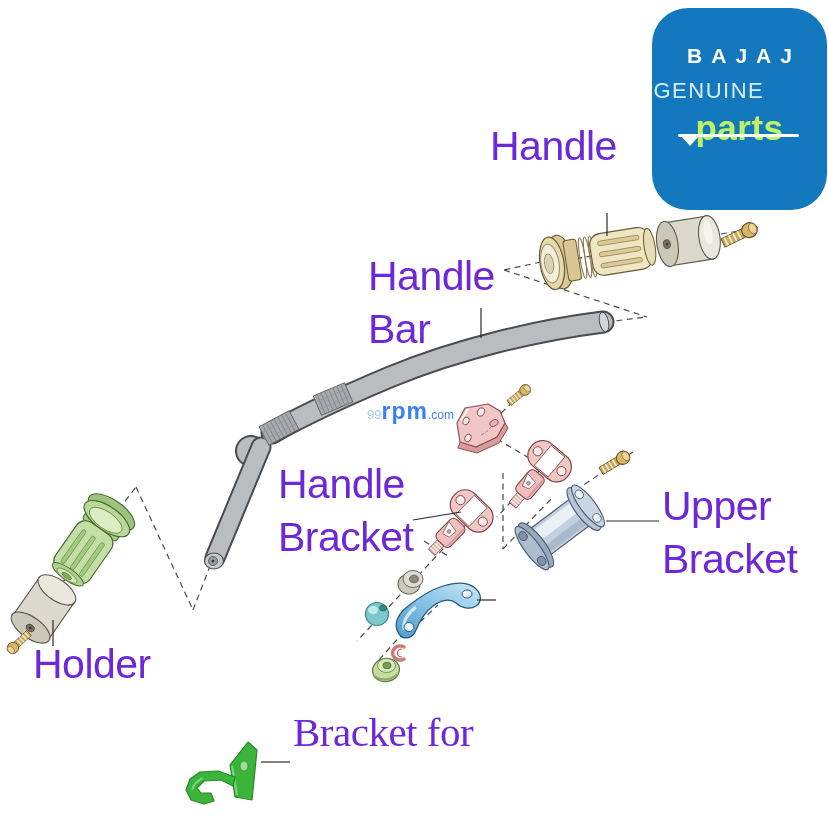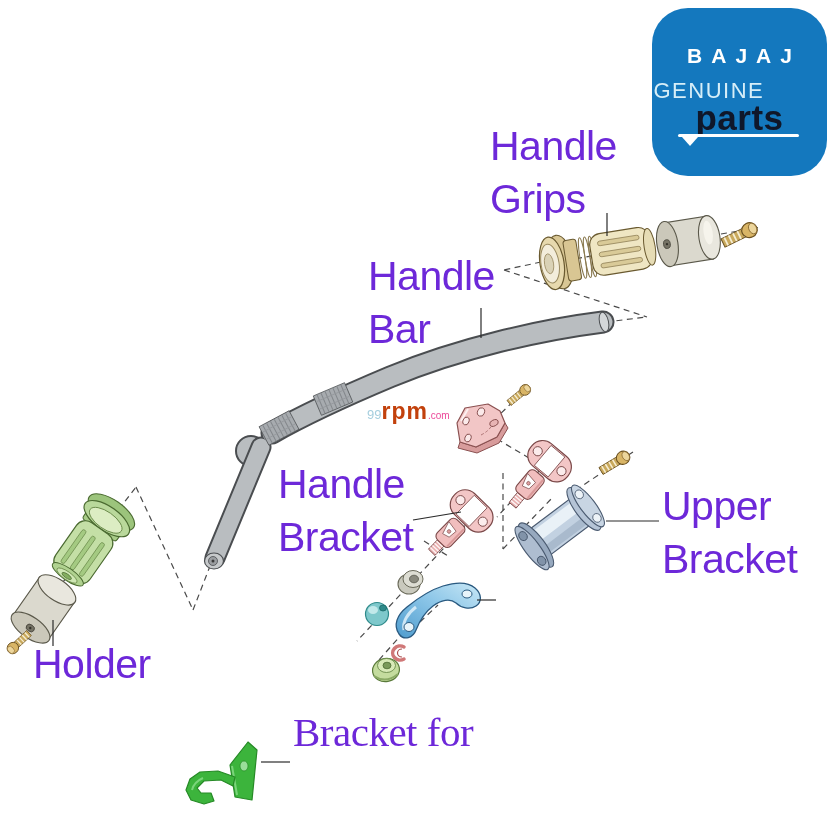--- a/index.html
+++ b/index.html
@@ -8,51 +8,51 @@
     font-family:"Liberation Sans",sans-serif;
   }
   #stage svg{position:absolute;left:0;top:0;}
   .part-label{
     position:absolute;color:#6d28d9;font-size:41px;line-height:53px;
     letter-spacing:-0.5px;white-space:nowrap;font-weight:400;
   }
   .part-label div{white-space:nowrap;}
   
   .logo{
-    position:absolute;left:652px;top:8px;width:175px;height:168px;
+    position:absolute;left:652px;top:8px;width:175px;height:202px;
     background:#1478BE;border-radius:36px;
   }
   .logo-brand{
     position:absolute;top:36px;left:0;width:100%;text-align:center;
     color:#FFFFFF;font-weight:700;font-size:21px;letter-spacing:9px;text-indent:9px;
   }
   .logo-genuine{
     position:absolute;top:70px;left:0;width:100%;text-align:left;
     color:#D6EEF8;font-size:22px;letter-spacing:1.5px;text-indent:1.5px;
   }
   .logo-parts{
-    position:absolute;top:90px;left:0;width:100%;text-align:center;
-    color:#0f172a;font-weight:700;font-size:35px;letter-spacing:0.5px;
+    position:absolute;top:100px;left:0;width:100%;text-align:center;
+    color:#bef264;font-weight:700;font-size:35px;letter-spacing:0.5px;
   }
   .logo-underline{
     position:absolute;top:126px;left:26px;width:121px;height:3px;
     background:#FFFFFF;border-radius:2px;
   }
   .logo-chevron{
     position:absolute;top:129px;left:30px;width:0;height:0;
     border-left:8px solid transparent;border-right:8px solid transparent;
     border-top:9px solid #FFFFFF;
   }
   
   .watermark{
     position:absolute;left:367px;top:398px;white-space:nowrap;
   }
   .wm-99{color:#A5CEDE;font-size:13px;}
-  .wm-rpm{color:#c2410c;font-size:23px;font-weight:700;letter-spacing:1px;}
-  .wm-com{color:#ec4899;font-size:10px;}
+  .wm-rpm{color:#3b82f6;font-size:23px;font-weight:700;letter-spacing:1px;}
+  .wm-com{color:#3b82f6;font-size:12px;}
 </style>
 </head>
 <body>
 
 <div id="stage">
 
 <svg width="828" height="828" viewBox="0 0 828 828">
   <defs>
     <linearGradient id="holderGrad" x1="0" y1="1" x2="1" y2="0">
       <stop offset="0" stop-color="#4E9CCE"></stop>
@@ -257,21 +257,20 @@
     <path d="M 413 520 L 461 512"></path>
     <path d="M 606 521 L 659 521"></path>
     <path d="M 477 600 L 496 600"></path>
     <path d="M 53 620 L 53 646"></path>
     <path d="M 261 762 L 290 762"></path>
   </g>
 </svg>
 
 <div class="part-label" style="left:490px;top:120px;">
   <div>Handle</div>
-  <div>Grips</div>
 </div>
 
 <div class="part-label" style="left:368px;top:250px;">
   <div>Handle</div>
   <div>Bar</div>
 </div>
 
 <div class="part-label" style="left:278px;top:458px;">
   <div>Handle</div>
   <div>Bracket</div>

